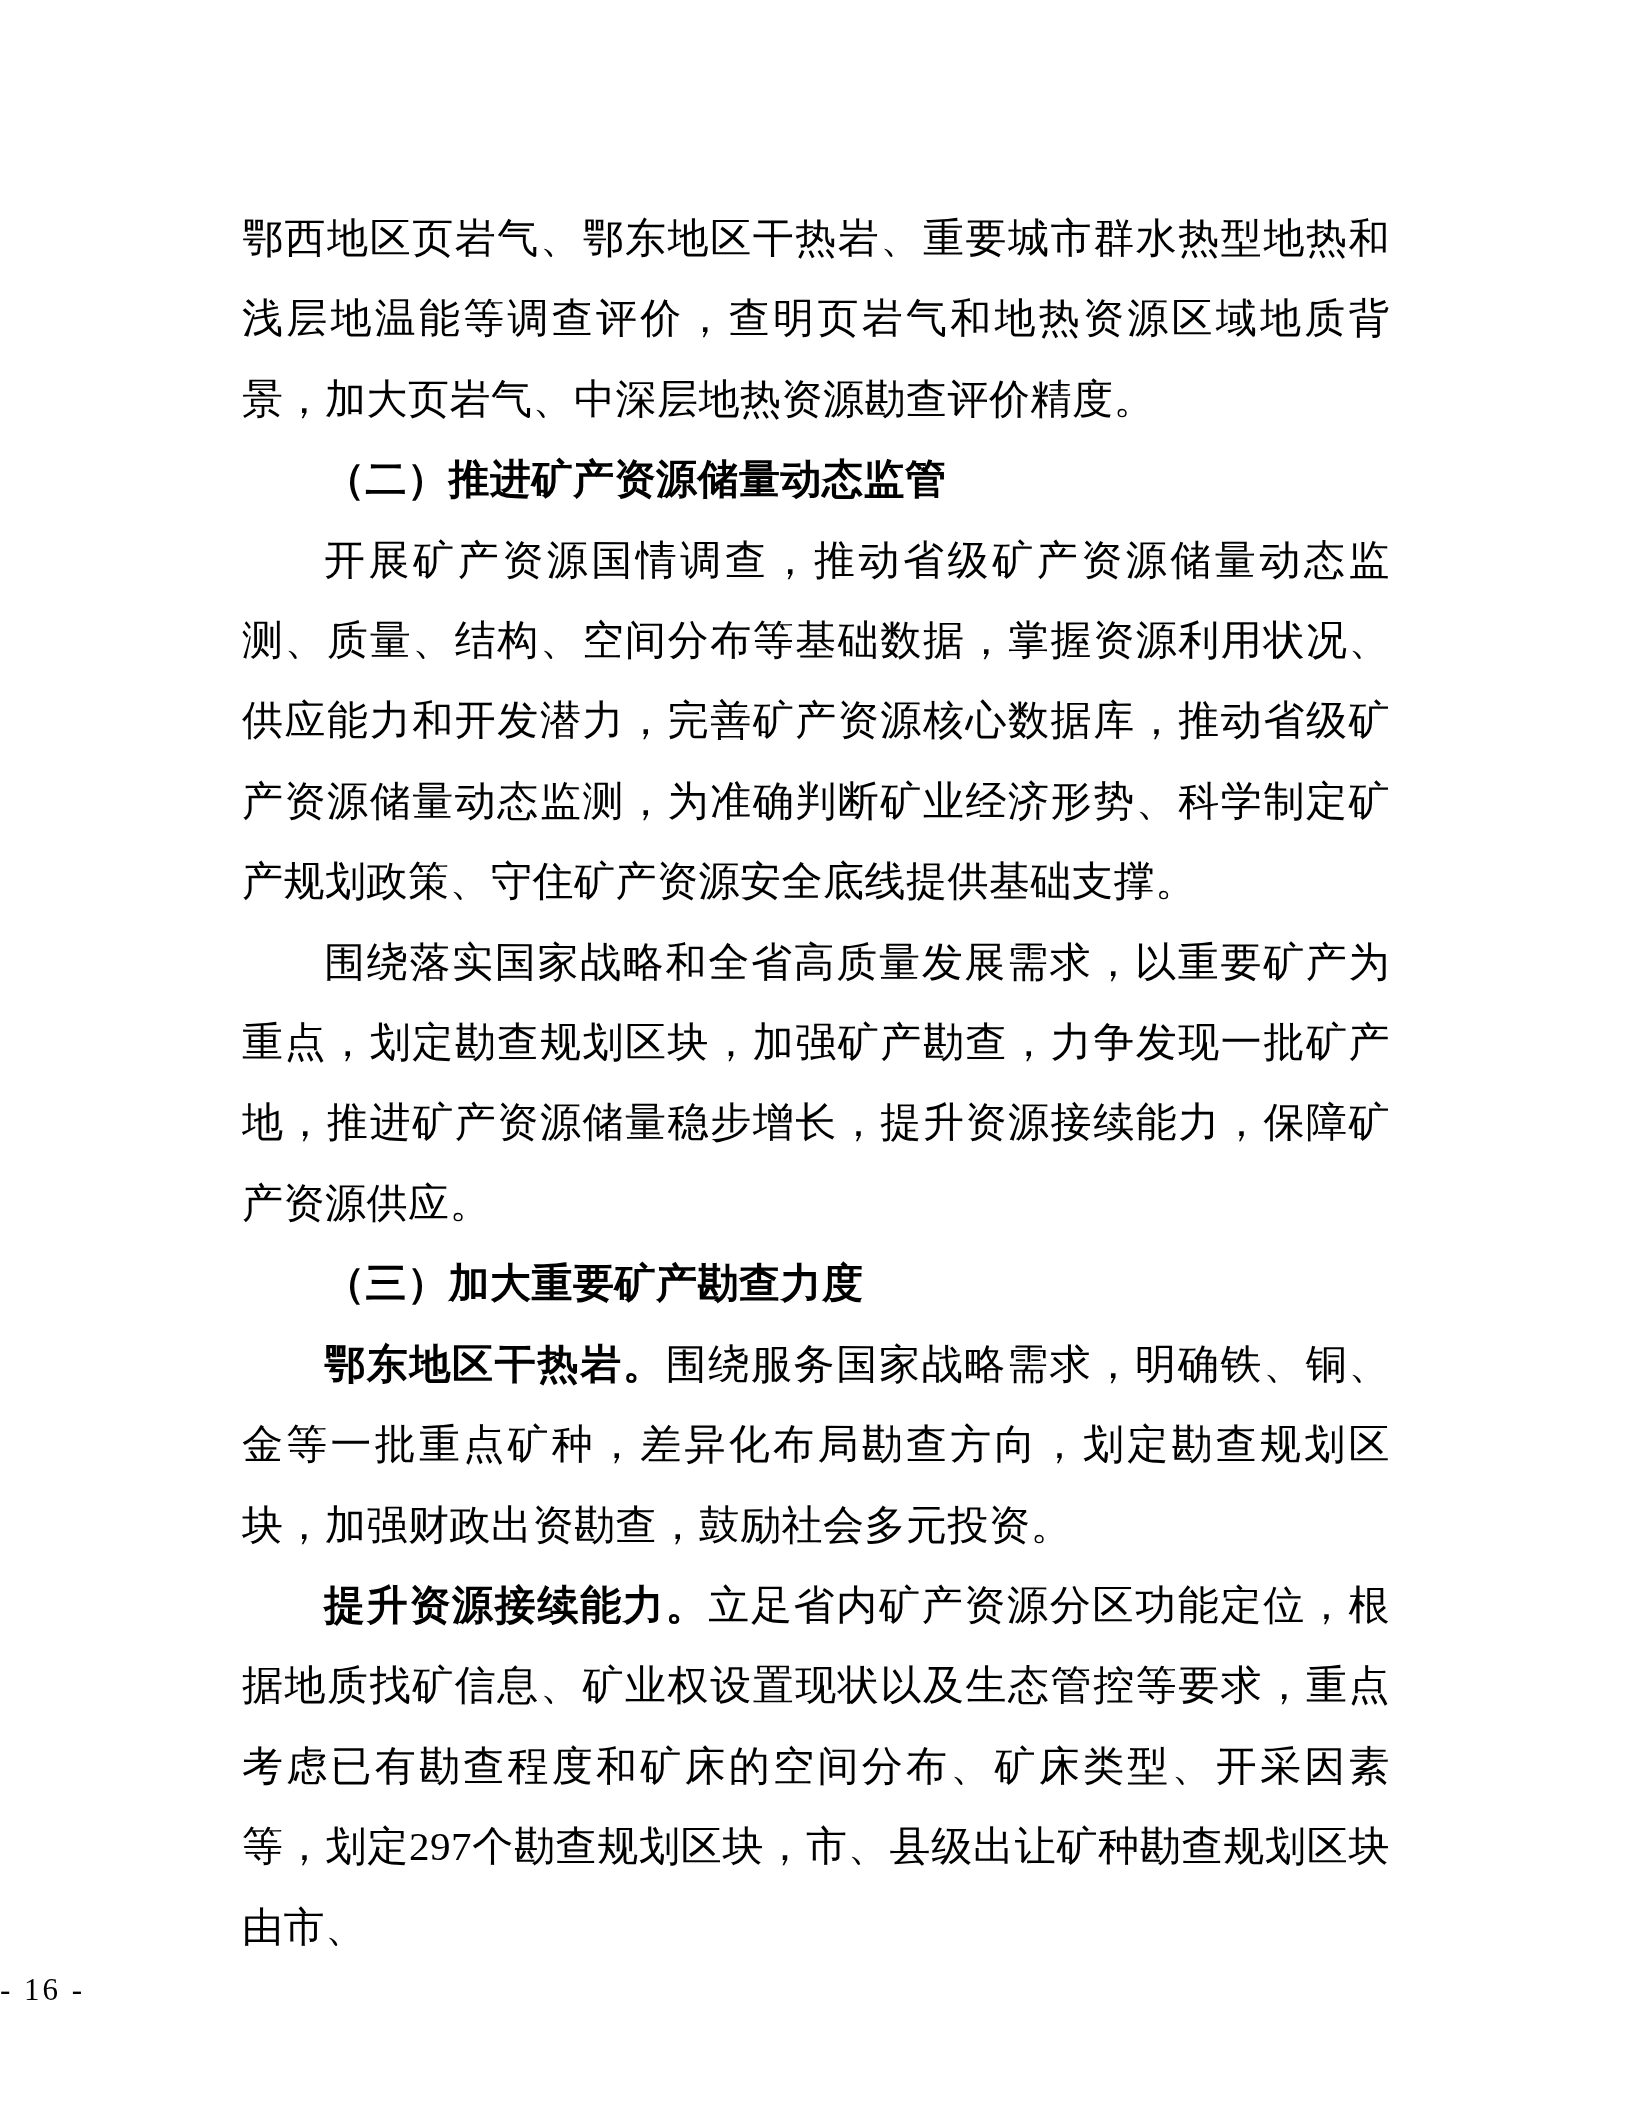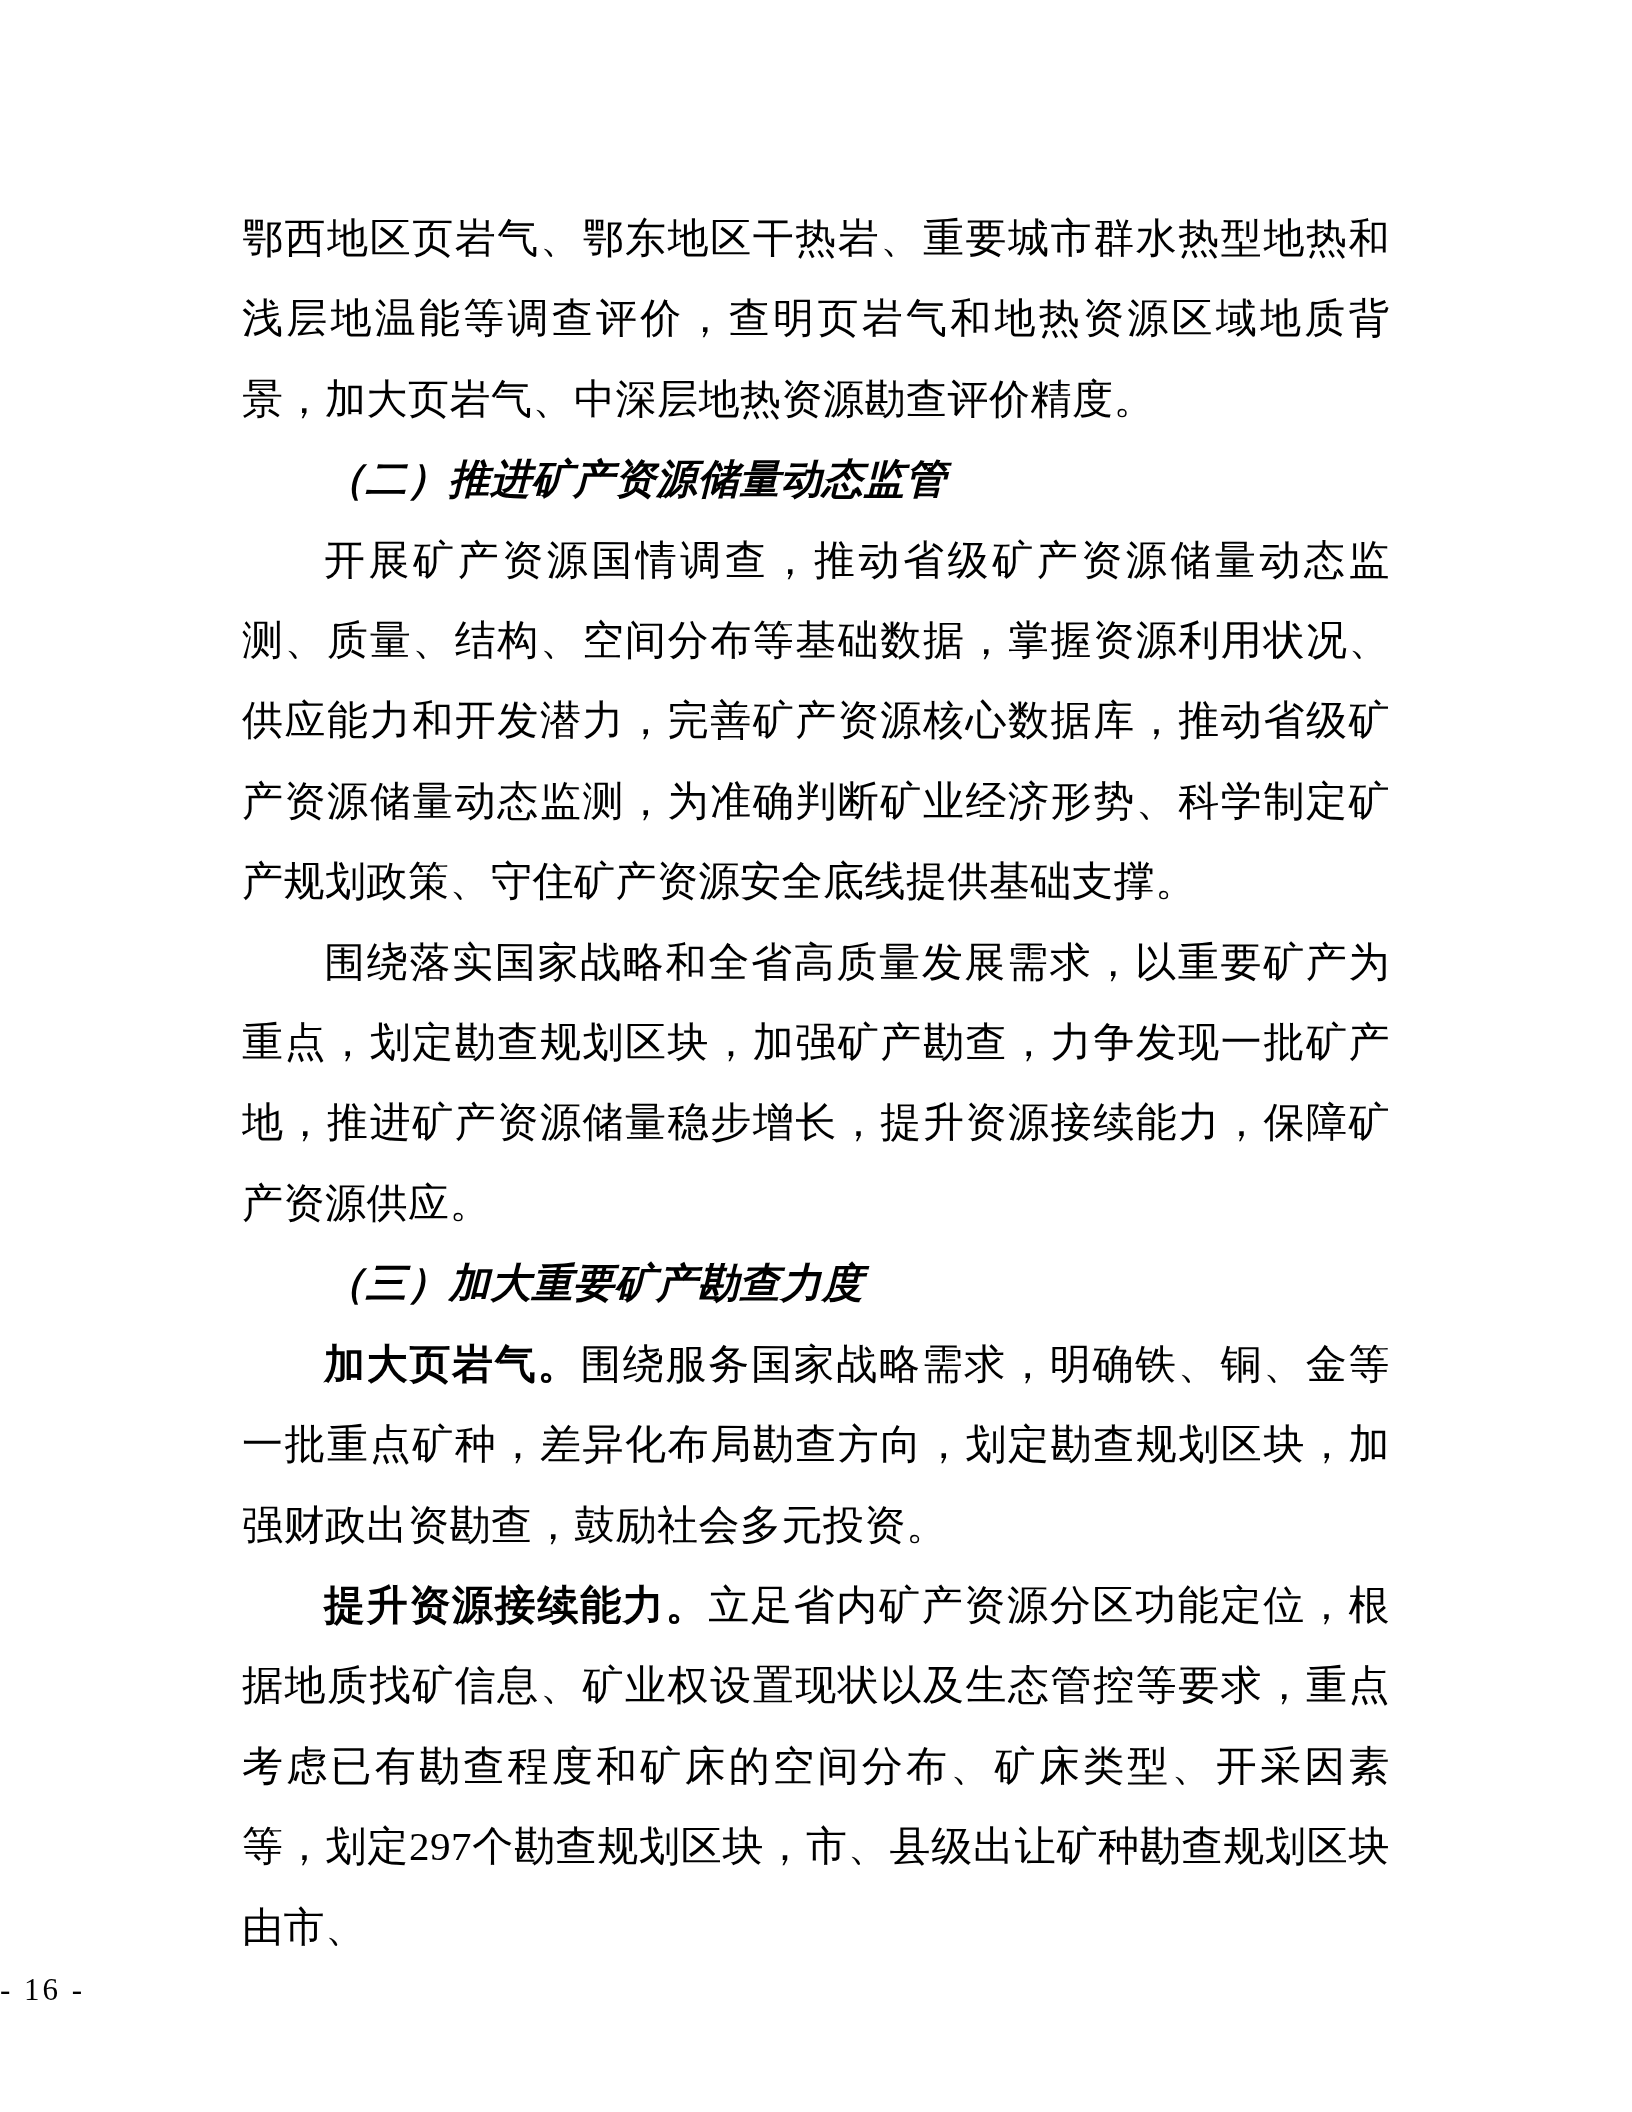--- a/index.html
+++ b/index.html
@@ -29,21 +29,20 @@
   }
   .content p {
     margin: 0;
     padding: 0;
   }
   .content p.indent {
     text-indent: 2em;
   }
   .heading {
     font-weight: bold;
-    font-style: italic;
   }
   .lead {
     font-weight: bold;
   }
   .footer {
     position: absolute;
     top: 1970px;
     left: 0;
     width: 100%;
     text-align: left;
@@ -64,21 +63,21 @@
 
     <p class="indent heading">（二）推进矿产资源储量动态监管</p>
 
     <p class="indent">开展矿产资源国情调查，推动省级矿产资源储量动态监测、质量、结构、空间分布等基础数据，掌握资源利用状况、供应能力和开发潜力，完善矿产资源核心数据库，推动省级矿产资源储量动态监测，为准确判断矿业经济形势、科学制定矿产规划政策、守住矿产资源安全底线提供基础支撑。</p>
 
     <p class="indent">围绕落实国家战略和全省高质量发展需求，以重要矿产为重点，划定勘查规划区块，加强矿产勘查，力争发现一批矿产地，推进矿产资源储量稳步增长，提升资源接续能力，保障矿产资源供应。</p>
 
     <p class="indent heading">（三）加大重要矿产勘查力度</p>
 
     <p class="indent">
-      <strong class="lead">加大页岩气。</strong><span>围绕服务国家战略需求，明确铁、铜、金等一批重点矿种，差异化布局勘查方向，划定勘查规划区块，加强财政出资勘查，鼓励社会多元投资。</span>
+      <strong class="lead">鄂东地区干热岩。</strong><span>围绕服务国家战略需求，明确铁、铜、金等一批重点矿种，差异化布局勘查方向，划定勘查规划区块，加强财政出资勘查，鼓励社会多元投资。</span>
     </p>
 
     <p class="indent">
       <strong class="lead">提升资源接续能力。</strong><span>立足省内矿产资源分区功能定位，根据地质找矿信息、矿业权设置现状以及生态管控等要求，重点考虑已有勘查程度和矿床的空间分布、矿床类型、开采因素等，划定297个勘查规划区块，市、县级出让矿种勘查规划区块由市、</span>
     </p>
 
   </div>
 
   <div class="footer">- 16 -</div>
 

